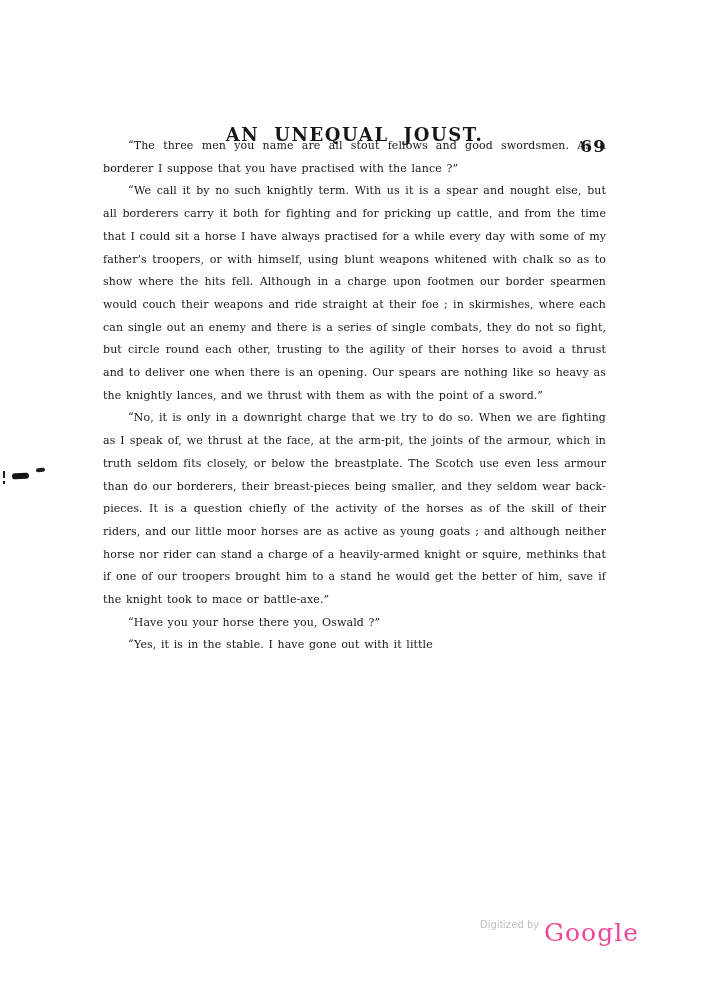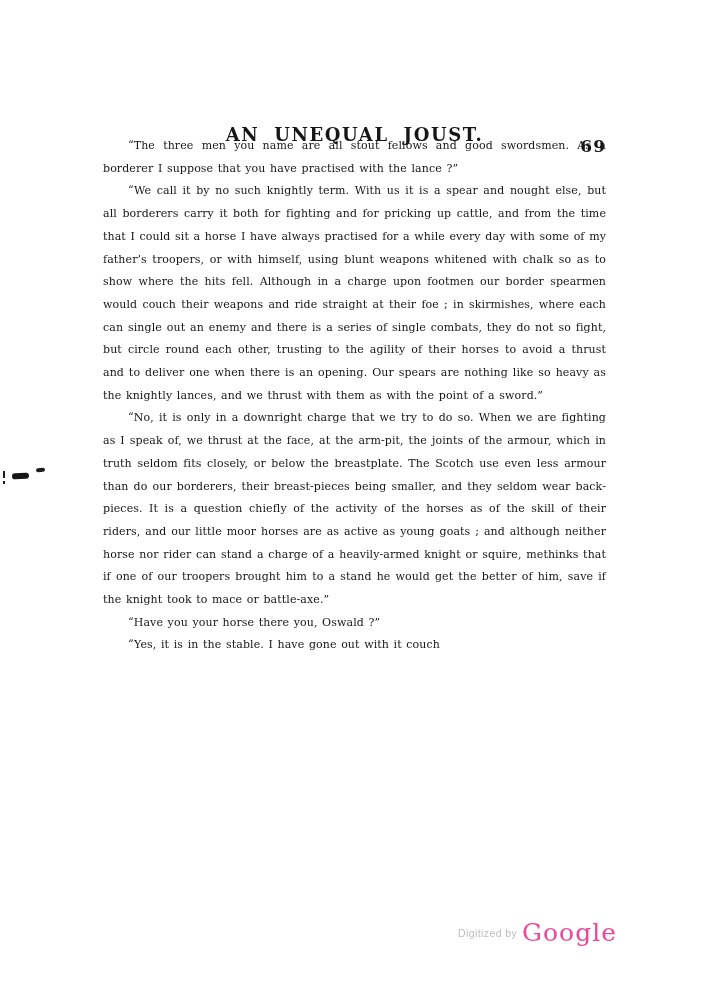--- a/index.html
+++ b/index.html
@@ -101,24 +101,24 @@
     top: 8px;
     width: 9px;
     height: 4px;
     background: #1d1d1d;
     border-radius: 2px;
     transform: rotate(-6deg);
   }
   
   .watermark {
     position: absolute;
-    left: 458px;
+    left: 480px;
     top: 918px;
     display: flex;
-    align-items: center;
+    align-items: flex-start;
   }
   .watermark .digitized-by {
     font-family: "Liberation Sans", sans-serif;
     font-size: 10.5px;
     color: #bdbdbd;
     letter-spacing: 0.4px;
     margin-right: 5px;
   }
   .watermark .google-logo {
     font-family: "DejaVu Serif", serif;
@@ -136,21 +136,21 @@
   <div class="running-header">
     <div class="title">AN UNEQUAL JOUST.</div>
     <div class="page-number">69</div>
   </div>
 
   <div class="text-column">
     <p>“The three men you name are all stout fellows and good swordsmen.  As a borderer I suppose that you have practised with the lance ?”</p>
     <p>“We call it by no such knightly term.  With us it is a spear and nought else, but all borderers carry it both for fighting and for pricking up cattle, and from the time that I could sit a horse I have always practised for a while every day with some of my father’s troopers, or with himself, using blunt weapons whitened with chalk so as to show where the hits fell. Although in a charge upon footmen our border spearmen would couch their weapons and ride straight at their foe ; in skirmishes, where each can single out an enemy and there is a series of single combats, they do not so fight, but circle round each other, trusting to the agility of their horses to avoid a thrust and to deliver one when there is an opening.  Our spears are nothing like so heavy as the knightly lances, and we thrust with them as with the point of a sword.”</p>
     <p>“No, it is only in a downright charge that we try to do so. When we are fighting as I speak of, we thrust at the face, at the arm-pit, the joints of the armour, which in truth seldom fits closely, or below the breastplate.  The Scotch use even less armour than do our borderers, their breast-pieces being smaller, and they seldom wear back-pieces.  It is a question chiefly of the activity of the horses as of the skill of their riders, and our little moor horses are as active as young goats ; and although neither horse nor rider can stand a charge of a heavily-armed knight or squire, methinks that if one of our troopers brought him to a stand he would get the better of him, save if the knight took to mace or battle-axe.”</p>
     <p>“Have you your horse there you, Oswald ?”</p>
-    <p>“Yes, it is in the stable.  I have gone out with it couch</p>
+    <p>“Yes, it is in the stable.  I have gone out with it little</p>
   </div>
 
   <div class="margin-marks">
     <div class="mark-tick"></div>
     <div class="mark-blob"></div>
     <div class="mark-dash"></div>
   </div>
 
   <div class="watermark">
     <span class="digitized-by">Digitized by</span>

